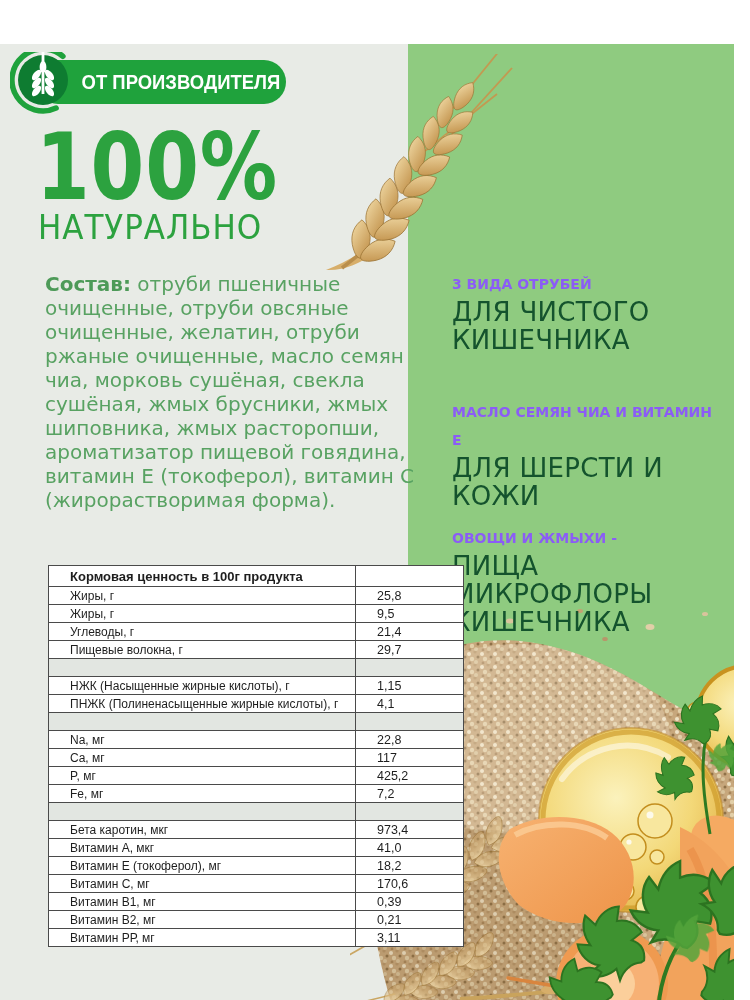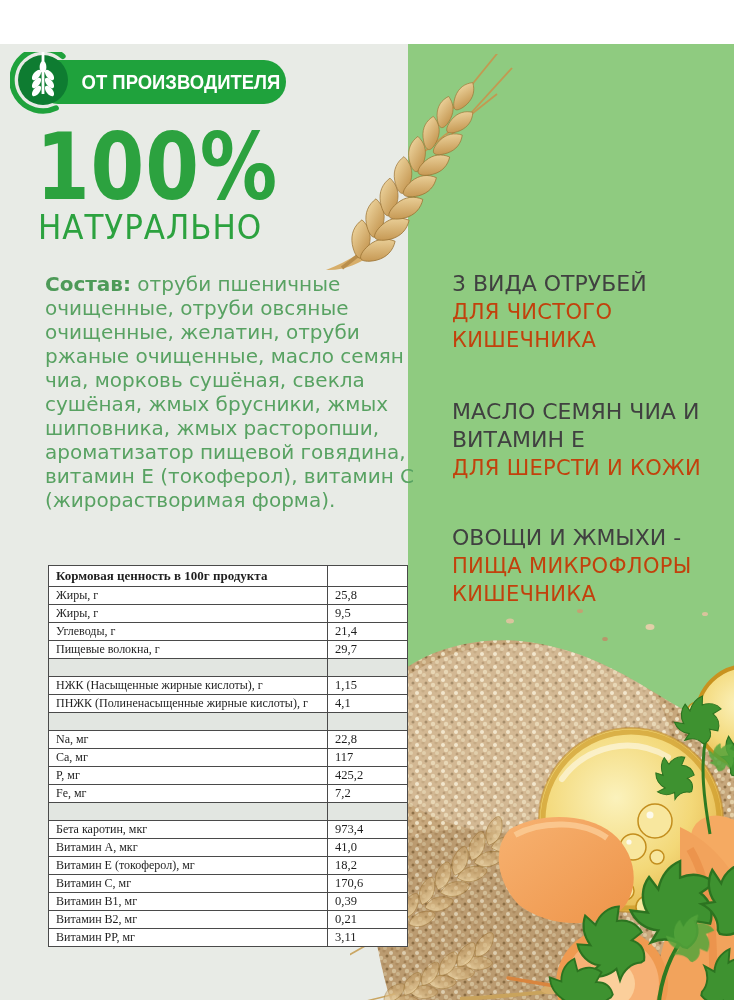--- a/index.html
+++ b/index.html
@@ -35,31 +35,31 @@
 
   
   .composition{
     position:absolute; left:45px; top:228px; width:372px; z-index:2;
     color:#58A262; font-size:20px; line-height:24px; margin:0;
   }
   .composition b{color:#4D9A58;}
 
   
   .benefit{position:absolute; left:452px; width:262px; z-index:2; line-height:28px;}
-  .benefit .b-title{color:#404040; font-weight:normal; font-size:22px;}
-  .benefit .b-sub{color:#c2410c; font-size:21px; letter-spacing:.3px;}
+  .benefit .b-title{color:#8b5cf6; font-weight:bold; font-size:14px;}
+  .benefit .b-sub{color:#14532d; font-size:26px; letter-spacing:.3px;}
   .benefit-1{top:226px;} .benefit-2{top:354px;} .benefit-3{top:480px;}
 
   
   .nutri{
     position:absolute; left:48px; top:521px; z-index:3;
     border-collapse:collapse; table-layout:fixed; width:329px;
     font-family:"Liberation Sans",sans-serif; font-size:12px; color:#1E1E1E;
   }
-  .nutri th,.nutri td{border:1px solid #4A4A4A; background:#fff; padding:0 7px; white-space:nowrap; overflow:hidden;font-family:Liberation Serif, serif;}
+  .nutri th,.nutri td{border:1px solid #4A4A4A; background:#fff; padding:0 21px; white-space:nowrap; overflow:hidden;}
   .nutri thead tr{height:21px;}
   .nutri tbody tr{height:18px;}
   .nutri th{font-size:13px; text-align:left;}
   .nutri td.val{text-align:left; font-size:12.5px;}
   .nutri tr.spacer td{background:#E2E6E1;}
 
   .collage{position:absolute; left:350px; top:555px; z-index:1;}
   .top-wheat{position:absolute; left:318px; top:10px; z-index:2;}
 </style>
 </head>

